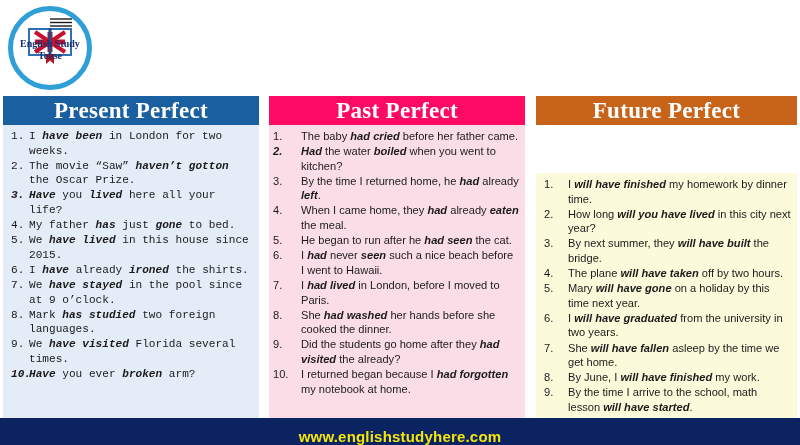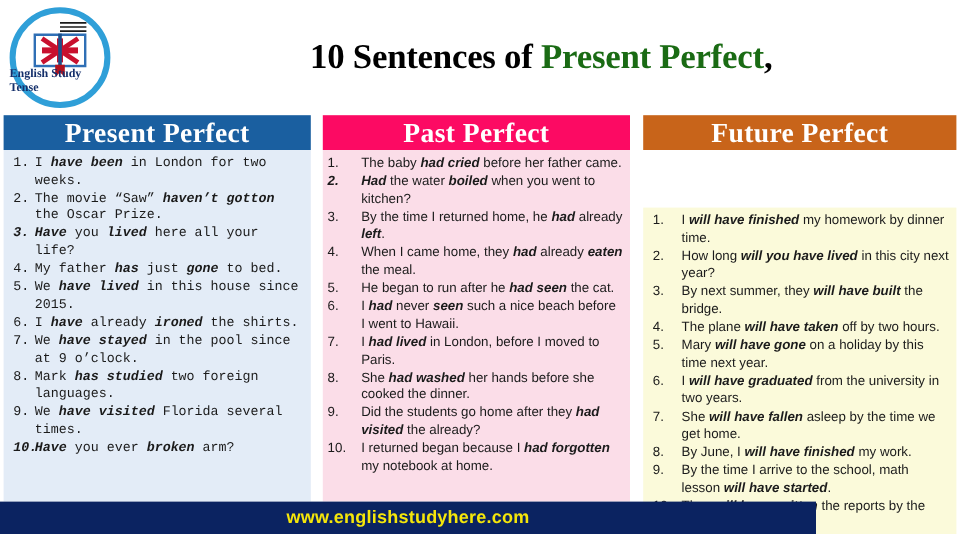--- a/index.html
+++ b/index.html
@@ -132,24 +132,24 @@
   ol.sent-list li b {
     font-weight: bold;
     font-style: italic;
   }
   li.num-bold::before { font-weight: bold; font-style: italic; }
 
   
   .footer {
     position: absolute;
     left: 0; top: 418px;
-    width: 680px; height: 27px;
+    width: 800px; height: 27px;
     background: #0b2361;
     display: flex;
-    align-items: center;
+    align-items: flex-end;
     justify-content: center;
   }
   .footer-text {
     color: #f5e60a;
     font-weight: bold;
     font-size: 15px;
     letter-spacing: 0.2px;
   }
 </style>
 </head>
@@ -175,32 +175,29 @@
       <g>
         <path d="M27 26 L57 46 M57 26 L27 46" stroke="#c8102e" stroke-width="4"></path>
         <rect x="39.5" y="26" width="5" height="20" fill="#c8102e"></rect>
         <rect x="27" y="33.5" width="30" height="5" fill="#c8102e"></rect>
       </g>
 
       <rect x="40.5" y="22" width="3" height="28" fill="#1c4f8a"></rect>
 
       <path d="M38 48 L38 58 L42 54.5 L46 58 L46 48 Z" fill="#b3121f"></path>
     </svg>
-    <div style="position:absolute;left:0;top:50px;width:84px;text-align:left;
+    <div style="position:absolute;left:0;top:32px;width:84px;text-align:center;
                 font-family:'Liberation Serif',serif;font-weight:bold;color:#15306b;
                 font-size:10px;line-height:12px;">
       <div>English Study</div>
       <div>Tense</div>
     </div>
   </div>
 
   <div class="title-block">
-    <div class="title-line">
-      <span>10 Sentences of </span><span class="t-green" style="color: rgb(26, 107, 20);">Present Perfect</span><span>,</span>
-    </div>
   </div>
 </div>
 
 <div class="columns">
 
   <div class="col col-1">
     <div class="col-head" style="background: rgb(26, 95, 160);">Present Perfect</div>
     <div class="col-body" style="background: rgb(227, 236, 247);">
       <ol class="sent-list">
           <li><span>I </span><b>have been</b><span> in London for two weeks.</span></li>

